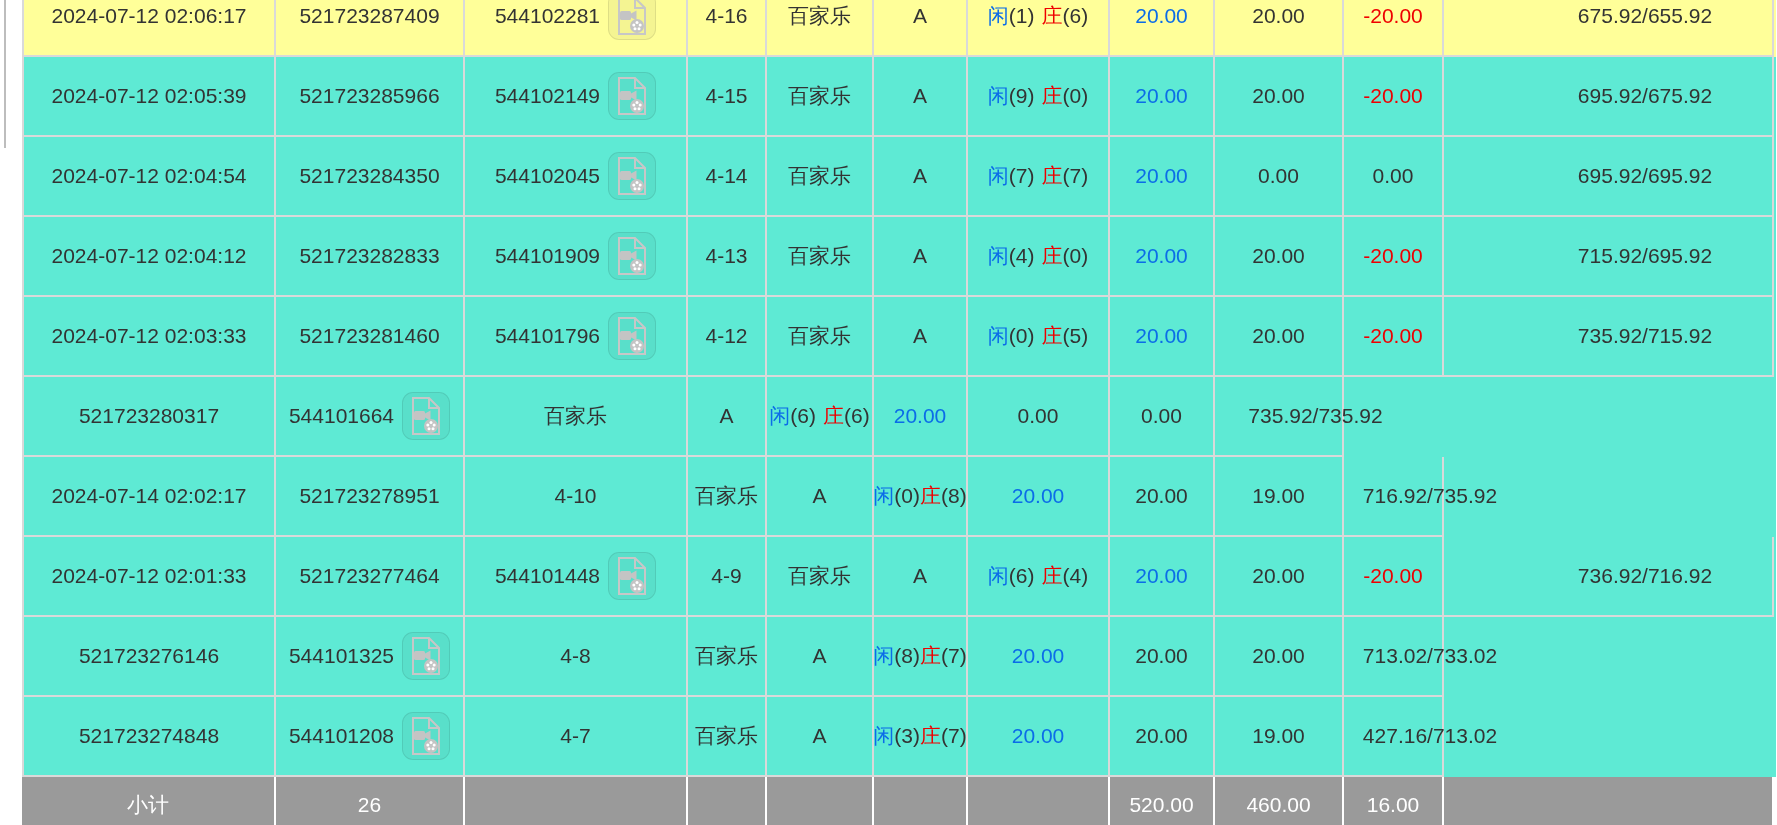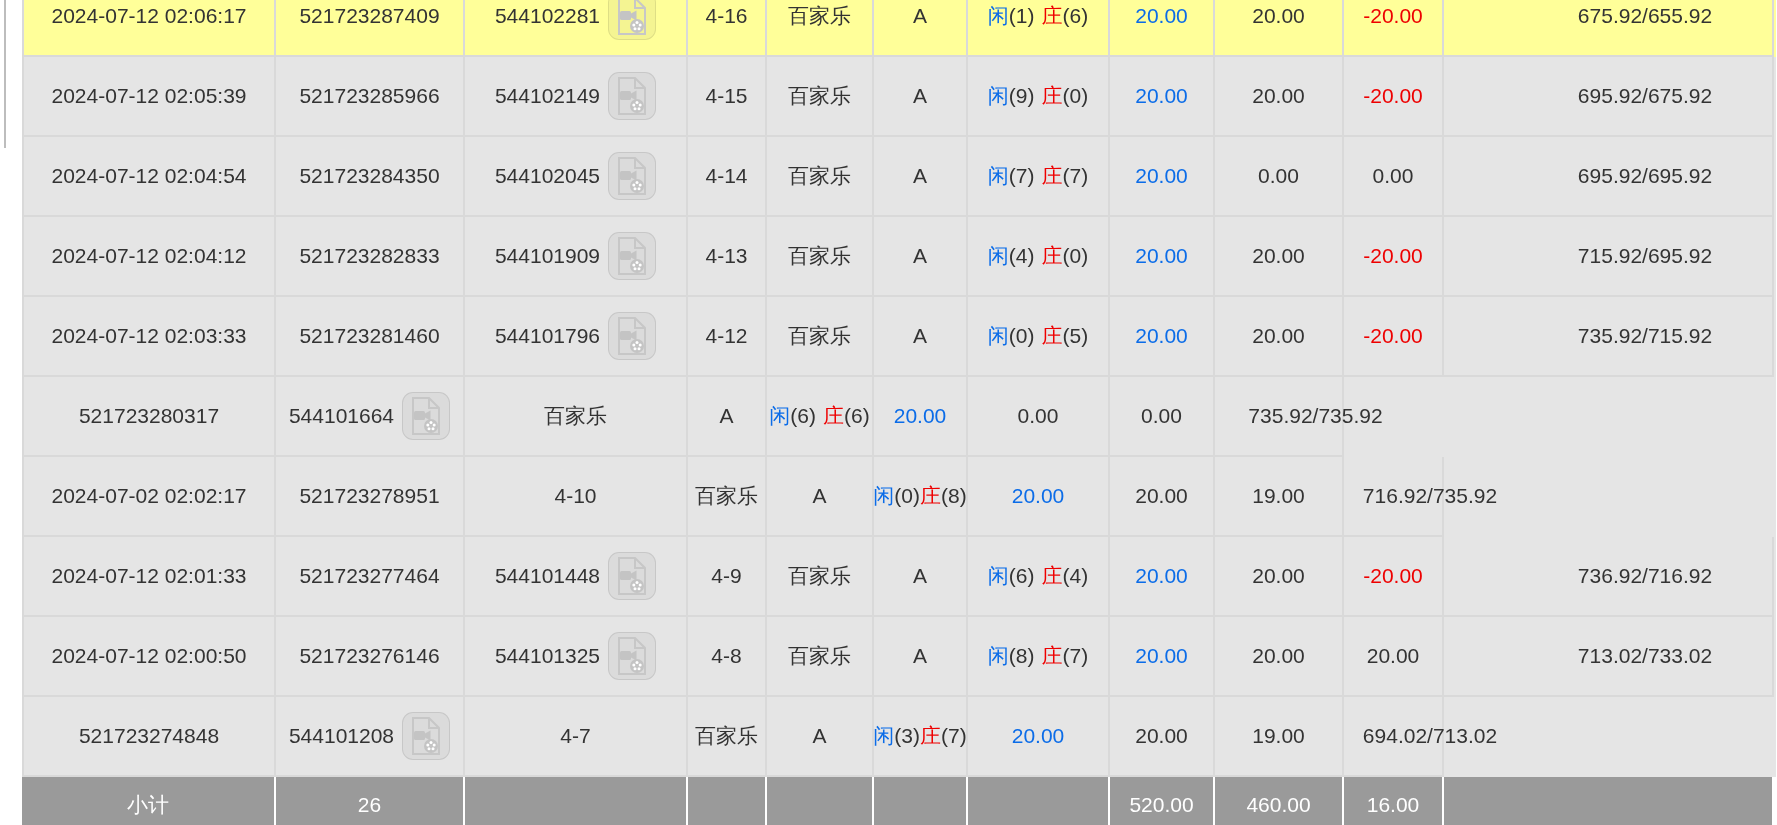--- a/index.html
+++ b/index.html
@@ -12,21 +12,21 @@
     position:absolute; left:4px; top:0; width:2px; height:148px;
     background:#bdbdbd;
   }
   .table-wrap{
     position:absolute; left:22px; top:-23px; width:1754px;
   }
   .row{
     display:grid;
     grid-template-columns:254px 189px 223px 79px 107px 94px 142px 105px 129px 100px 330px;
     height:80px;
-    background:#e5e5e5;
+    background:#5eead4;
   }
   .row.highlight{ background:#ffff99; }
   .cell{
     display:flex; align-items:center; justify-content:center;
     border-right:2px solid #d9d9d9;
     border-bottom:2px solid #d9d9d9;
     font-size:21px; color:#333333;
     white-space:nowrap;
   }
   .cell:first-child{ border-left:2px solid #d9d9d9; }
@@ -265,21 +265,21 @@
           <span class="result-gap"></span>
           <span class="red">庄</span>
           <span>(6)</span>
     </div>
     <div class="cell blue">20.00</div>
     <div class="cell">0.00</div>
     <div class="cell">0.00</div>
     <div class="cell balance">735.92/735.92</div>
   </div>
       <div class="row">
-    <div class="cell">2024-07-02 02:02:17</div>
+    <div class="cell">2024-07-14 02:02:17</div>
     <div class="cell">521723278951</div>
     <div class="cell">4-10</div>
     <div class="cell">百家乐</div>
     <div class="cell">A</div>
     <div class="cell">
       <span class="blue">闲</span>
           <span>(0)</span>
           <span class="result-gap"></span>
           <span class="red">庄</span>
           <span>(8)</span>
@@ -318,21 +318,20 @@
           <span class="result-gap"></span>
           <span class="red">庄</span>
           <span>(4)</span>
     </div>
     <div class="cell blue">20.00</div>
     <div class="cell">20.00</div>
     <div class="cell red">-20.00</div>
     <div class="cell balance">736.92/716.92</div>
   </div>
       <div class="row">
-    <div class="cell">2024-07-12 02:00:50</div>
     <div class="cell">521723276146</div>
     <div class="cell">
       <span>544101325</span>
       <span class="vbtn">
         <svg width="32" height="38" viewBox="0 0 32 38">
           <path d="M3 1 h16 l10 10 v26 h-26 z" fill="none" stroke="#c7c7c7" stroke-width="2"></path>
           <path d="M19 1 v10 h10" fill="none" stroke="#c7c7c7" stroke-width="2"></path>
           <rect x="4" y="14" width="11" height="9" rx="1.5" fill="#c4c4c4"></rect>
           <polygon points="15,16.5 20.5,13.5 20.5,23.5 15,20.5" fill="#c4c4c4"></polygon>
           <circle cx="21" cy="29" r="7" fill="#c4c4c4"></circle>
@@ -384,21 +383,21 @@
     <div class="cell">
       <span class="blue">闲</span>
           <span>(3)</span>
           <span class="result-gap"></span>
           <span class="red">庄</span>
           <span>(7)</span>
     </div>
     <div class="cell blue">20.00</div>
     <div class="cell">20.00</div>
     <div class="cell">19.00</div>
-    <div class="cell balance">694.02/713.02</div>
+    <div class="cell balance">427.16/713.02</div>
   </div>
     </div>
 
   <div class="frow">
     <div class="fcell">小计</div>
     <div class="fcell">26</div>
     <div class="fcell"></div>
     <div class="fcell"></div>
     <div class="fcell"></div>
     <div class="fcell"></div>

